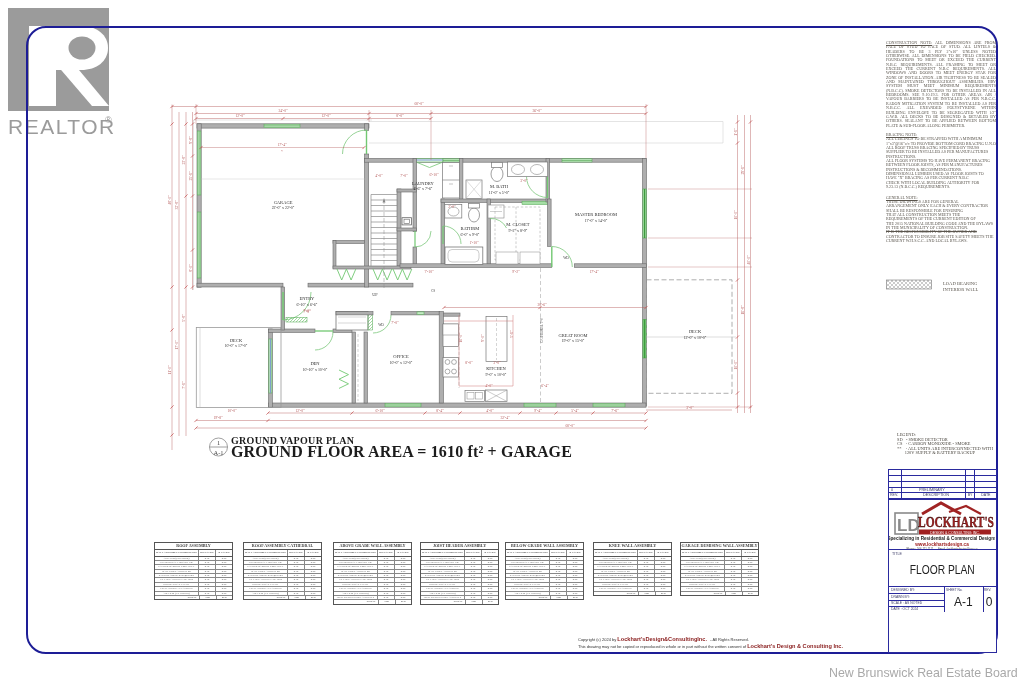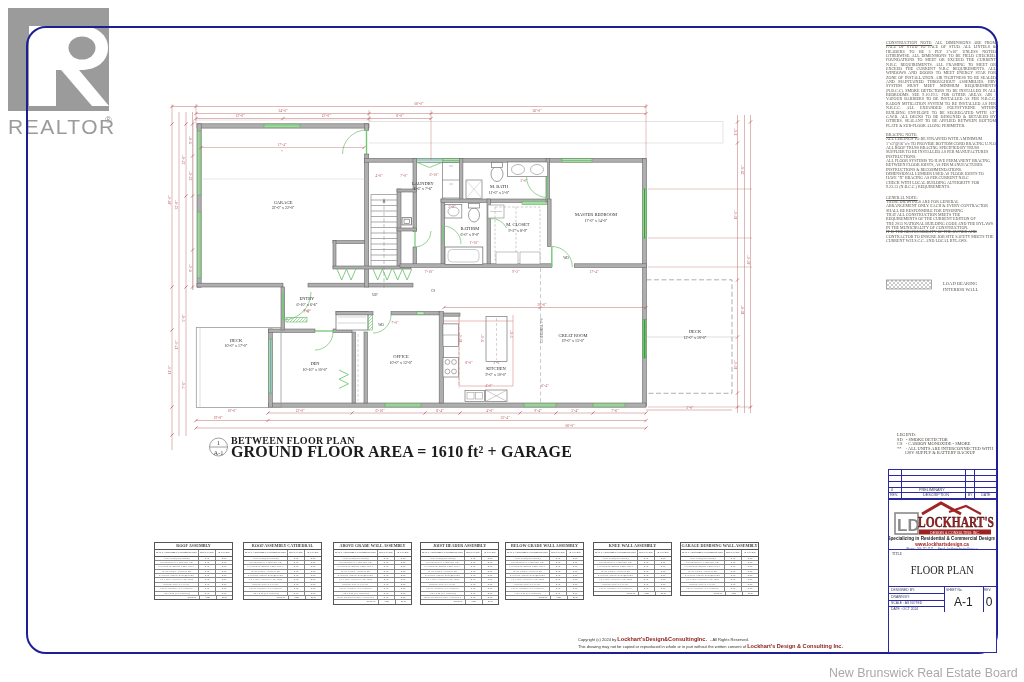--- a/index.html
+++ b/index.html
@@ -474,21 +474,21 @@
 </svg>
 
 <div class="abs" style="left:209px;top:436px;">
 <svg width="280" height="26">
 <circle cx="9.5" cy="11" r="9" fill="none" stroke="#888" stroke-width="0.8"></circle>
 <line x1="0.5" y1="11" x2="18.5" y2="11" stroke="#888" stroke-width="0.8"></line>
 <text x="9.5" y="8.5" font-size="6.5" fill="#444" text-anchor="middle" font-family="Liberation Serif,serif">1</text>
 <text x="9.5" y="19" font-size="6.5" fill="#444" text-anchor="middle" font-family="Liberation Serif,serif">A-1</text>
 </svg>
 <div class="abs" style="left:22px;top:-1px;width:400px;font-family:'Liberation Serif',serif;font-weight:bold;color:#1c1c1c;">
-<div style="font-size:10px;letter-spacing:0.3px;line-height:11.2px;">BETWEEN FLOOR PLAN</div>
+<div style="font-size:10px;letter-spacing:0.3px;line-height:11.2px;">GROUND VAPOUR PLAN</div>
 <div style="font-size:16px;letter-spacing:0.15px;line-height:11.2px;">GROUND FLOOR AREA = 1610 ft² + GARAGE</div>
 </div></div>
 
 <div class="tbl" style="left:154px;top:541.5px;width:77px;">
     <div class="tt">ROOF ASSEMBLY</div>
     <div class="hd">
       <div class="c1">WALL ASSEMBLY COMPONENTS</div>
       <div class="c2">RSI VALUE</div>
       <div class="c3">R VALUE</div>
     </div>
@@ -934,21 +934,21 @@
 <path d="M60 12 L77 6 L92 14" fill="none" stroke="#a02424" stroke-width="2.2"></path>
 <text x="29" y="27" font-size="14.5" font-weight="bold" fill="#a02020" stroke="#30100f" stroke-width="0.35" font-family="Liberation Serif,serif" textLength="76" lengthAdjust="spacingAndGlyphs">LOCKHART'S</text>
 <rect x="30" y="29.5" width="72" height="5" fill="#a02020"></rect>
 <text x="66" y="33.6" font-size="3.6" fill="#fff" text-anchor="middle" font-family="Liberation Sans,sans-serif">DESIGN &amp; CONSULTING INC.</text>
 <text x="53" y="40" font-size="4.6" font-weight="bold" fill="#1c1c1c" text-anchor="middle" font-family="Liberation Sans,sans-serif">Specializing in Residential &amp; Commercial Designs</text>
 <text x="53" y="45.5" font-size="4.6" font-weight="bold" fill="#a02020" text-anchor="middle" font-family="Liberation Sans,sans-serif">www.lockhartsdesign.ca</text>
 <text x="53" y="49.5" font-size="2.8" fill="#555" text-anchor="middle" font-family="Liberation Sans,sans-serif">Phone : 506-111-1111&nbsp;&nbsp;&nbsp;&nbsp;&nbsp;&nbsp;Email : lockhartsdesign@xxx.ca</text>
 </svg></div>
 
 
-<div style="position:relative;height:36px;border-bottom:1.4px solid #2a2a9e;font-family:Liberation Serif, serif;">
+<div style="position:relative;height:36px;border-bottom:1.4px solid #2a2a9e;font-family:Liberation Sans, sans-serif;">
 <div style="position:absolute;left:3px;top:2px;font-size:3.6px;color:#3b3b66;">TITLE</div>
 <div style="position:absolute;left:0;right:0;top:12px;text-align:center;font-size:13.5px;color:#222;transform:scaleX(0.76);">FLOOR PLAN</div>
 </div>
 
 <div style="position:relative;height:25px;font-family:'Liberation Sans',sans-serif;color:#3b3b66;">
 <div style="position:absolute;left:0;top:0;width:55px;height:100%;">
 <div style="position:absolute;left:0;right:0;top:6px;border-top:0.8px solid #2a2a9e;"></div>
 <div style="position:absolute;left:0;right:0;top:12.4px;border-top:0.8px solid #2a2a9e;"></div>
 <div style="position:absolute;left:0;right:0;top:18.8px;border-top:0.8px solid #2a2a9e;"></div>
 <div style="position:absolute;left:2px;top:1px;font-size:3.4px;">DESIGNED BY:</div>

